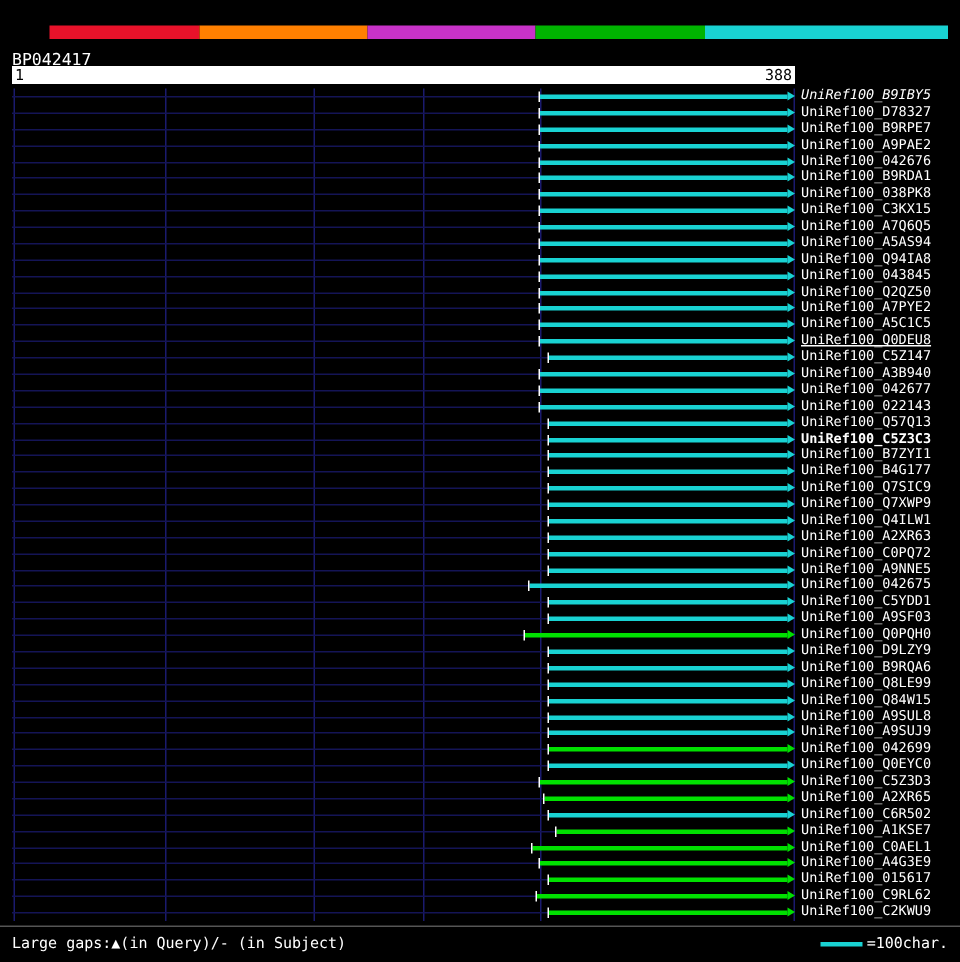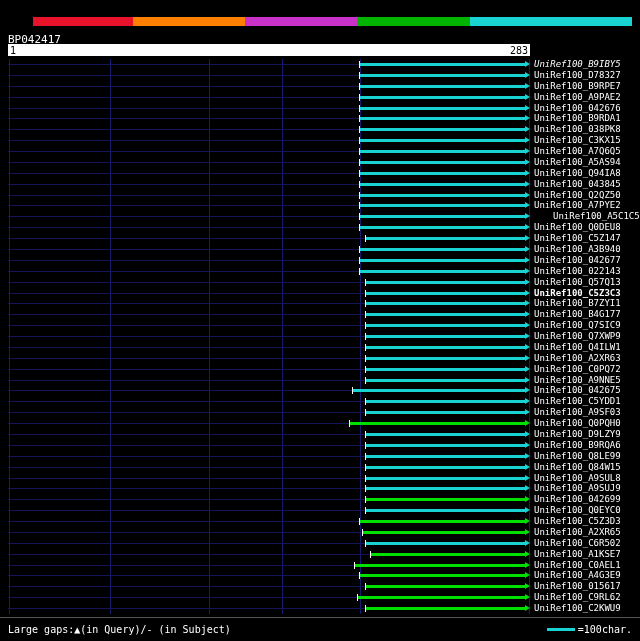--- a/index.html
+++ b/index.html
@@ -54,21 +54,21 @@
         <div style="background: rgb(200, 50, 200); width: 18%;"></div>
         <div style="background: rgb(0, 180, 0); width: 18%;"></div>
         <div style="background: rgb(25, 210, 210); width: 26%;"></div>
       </div>
   </div>
 
   <div id="queryname">BP042417</div>
   <div id="querybar"></div>
   <div id="qcoords">
     <span class="l">1</span>
-    <span class="r">283</span>
+    <span class="r">388</span>
   </div>
 
   <div id="panel">
       <div class="vline" style="left: 1.044px;"></div>
       <div class="vline" style="left: 101.79px;"></div>
       <div class="vline" style="left: 200.97px;"></div>
       <div class="vline" style="left: 274.05px;"></div>
       <div class="vline" style="left: 352.35px;"></div>
       <div class="vline" style="left: 520.956px;"></div>
       <div class="hline" style="top: 5px;"></div>
@@ -387,22 +387,22 @@
       <div style="top: 45px;">UniRef100_042676</div>
       <div style="top: 55px;">UniRef100_B9RDA1</div>
       <div style="top: 66px;">UniRef100_038PK8</div>
       <div style="top: 77px;">UniRef100_C3KX15</div>
       <div style="top: 88px;">UniRef100_A7Q6Q5</div>
       <div style="top: 99px;">UniRef100_A5AS94</div>
       <div style="top: 110px;">UniRef100_Q94IA8</div>
       <div style="top: 121px;">UniRef100_043845</div>
       <div style="top: 132px;">UniRef100_Q2QZ50</div>
       <div style="top: 142px;">UniRef100_A7PYE2</div>
-      <div style="top: 153px; margin-left: 19px;">UniRef100_A5C1C5</div>
-      <div style="top: 164px;">UniRef100_Q0DEU8</div>
+      <div style="top: 153px;">UniRef100_A5C1C5</div>
+      <div style="top: 164px; text-decoration: underline;">UniRef100_Q0DEU8</div>
       <div style="top: 175px;">UniRef100_C5Z147</div>
       <div style="top: 186px;">UniRef100_A3B940</div>
       <div style="top: 197px;">UniRef100_042677</div>
       <div style="top: 208px;">UniRef100_022143</div>
       <div style="top: 219px;">UniRef100_Q57Q13</div>
       <div style="top: 230px; font-weight: bold;">UniRef100_C5Z3C3</div>
       <div style="top: 240px;">UniRef100_B7ZYI1</div>
       <div style="top: 251px;">UniRef100_B4G177</div>
       <div style="top: 262px;">UniRef100_Q7SIC9</div>
       <div style="top: 273px;">UniRef100_Q7XWP9</div>

